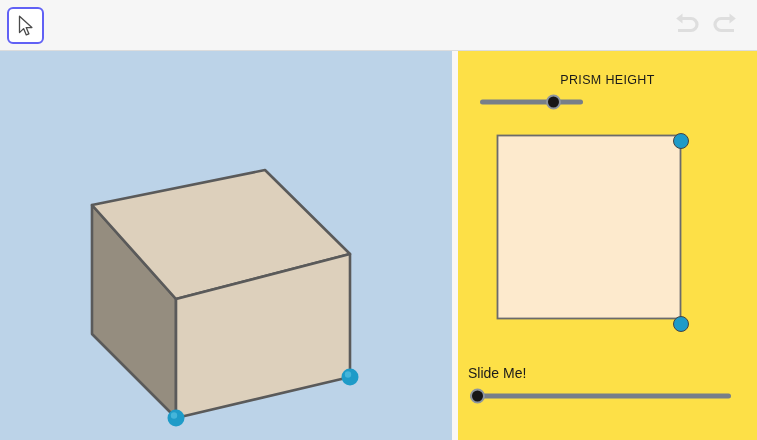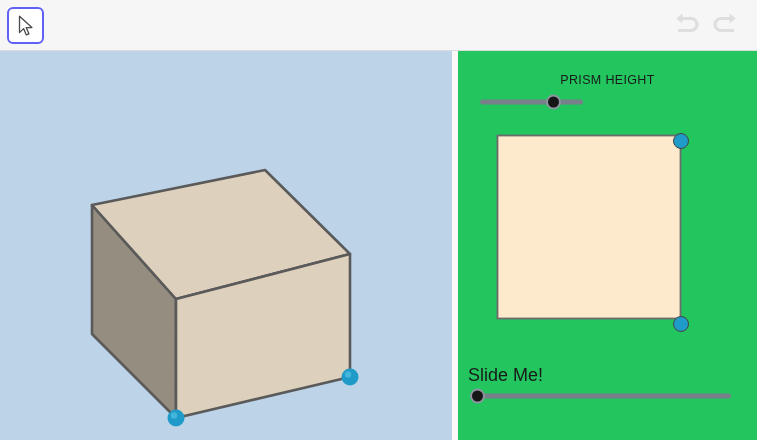--- a/index.html
+++ b/index.html
@@ -52,38 +52,38 @@
   }
   #left-panel {
     position: absolute; left: 0; top: 51px;
     width: 452px; height: 389px;
     background: #bcd3e8;
     overflow: hidden;
   }
   #right-panel {
     position: absolute; left: 458px; top: 51px;
     width: 299px; height: 389px;
-    background: #22c55e;
+    background: #fde047;
     overflow: hidden;
   }
 
   
   #prism-svg { position: absolute; left: 0; top: 0; display: block; }
 
   
   #prism-height-label {
     position: absolute; left: 0; top: 22px;
     width: 299px; text-align: center;
     font-size: 12.5px; color: #1a1a1a;
     letter-spacing: 0.35px;
     white-space: nowrap;
   }
   #slide-me-label {
     position: absolute; left: 10px; top: 314px;
-    font-size: 18px; color: #1a1a1a;
+    font-size: 14px; color: #1a1a1a;
     white-space: nowrap;
   }
   .slider { position: absolute; }
   .slider .track {
     position: absolute; left: 0; top: 50%;
     transform: translateY(-50%);
     height: 5px; border-radius: 3px;
     background: #777f89;
     width: 100%;
   }

